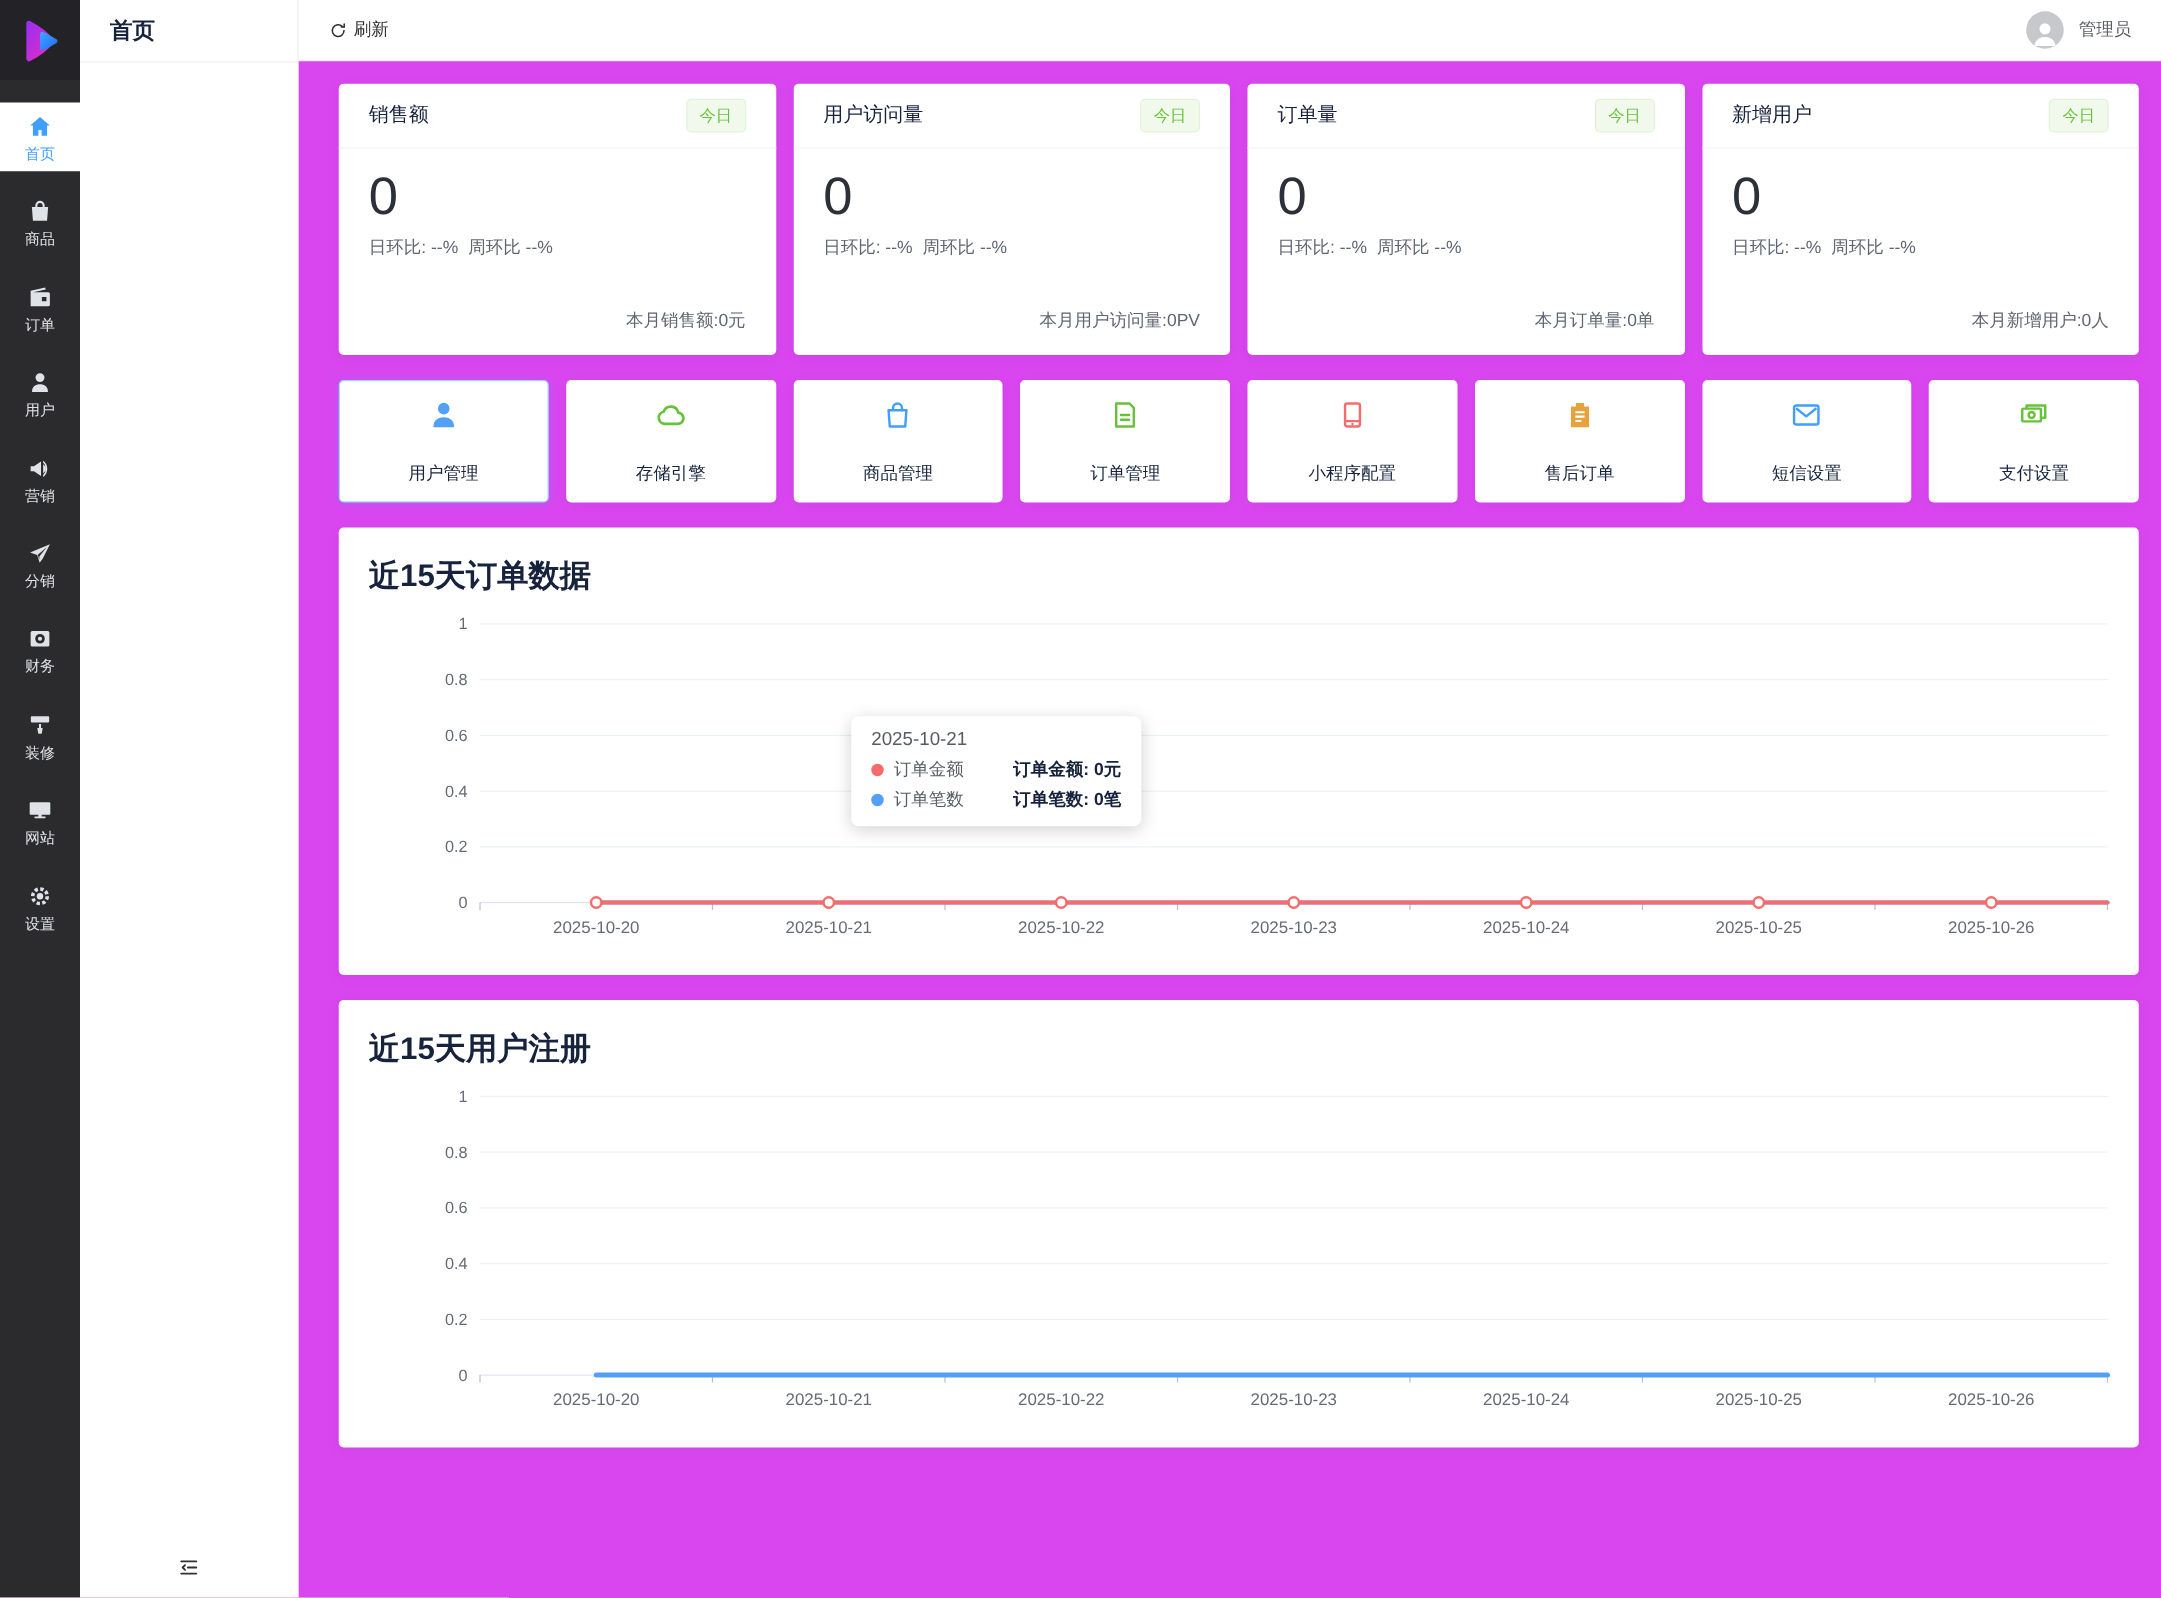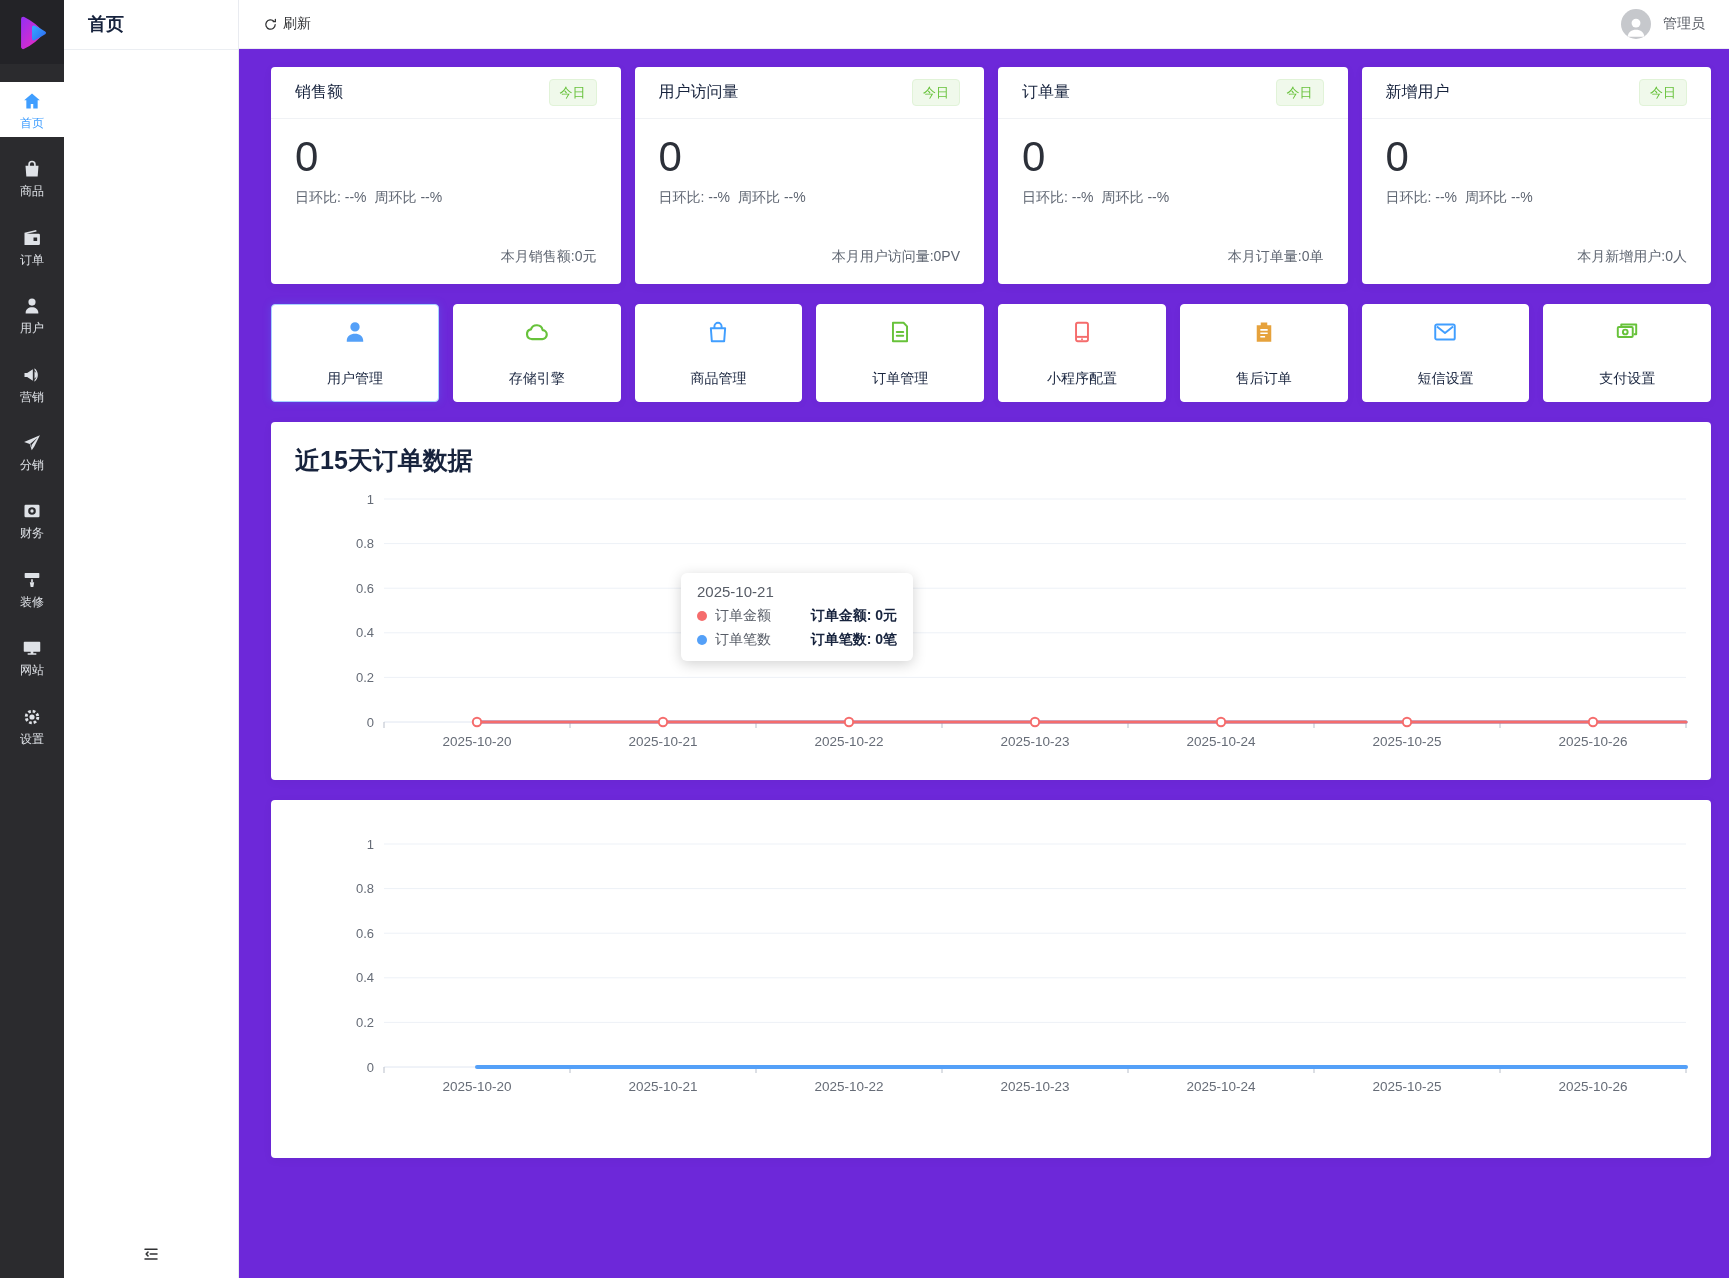--- a/index.html
+++ b/index.html
@@ -34,21 +34,21 @@
   
   .main{flex:1;min-width:0;display:flex;flex-direction:column}
   .topbar{height:49px;box-sizing:border-box;background:#fff;border-bottom:1px solid #ebedf1;
           display:flex;align-items:center;justify-content:space-between;padding:0 24px}
   .refresh{display:flex;align-items:center;gap:5px;font-size:14px;color:#303133;cursor:pointer}
   .refresh svg{width:15px;height:15px}
   .admin{display:flex;align-items:center;gap:12px;font-size:14px;color:#5a5e66;cursor:pointer}
   .avatar{width:30px;height:30px;border-radius:50%;background:#c6c8cc;overflow:hidden;
           display:flex;align-items:flex-end;justify-content:center}
   .avatar svg{width:26px;height:26px}
-  .content{flex:1;background:#6d28d9;padding:18px 18px 0 32px;box-sizing:border-box;overflow:hidden}
+  .content{flex:1;background:#d946ef;padding:18px 18px 0 32px;box-sizing:border-box;overflow:hidden}
   
   .stats-row{display:flex;gap:14px}
   .stat-card{flex:1;height:217px;box-sizing:border-box;background:#fff;border-radius:4px;
              box-shadow:0 2px 10px rgba(31,45,61,.05);display:flex;flex-direction:column}
   .stat-head{height:52px;flex-shrink:0;box-sizing:border-box;display:flex;align-items:center;
              justify-content:space-between;padding:0 24px;border-bottom:1px solid #f0f2f5}
   .stat-title{font-size:16px;color:#17233d}
   .tag{background:#f0f9eb;border:1px solid #e1f3d8;color:#67c23a;font-size:13px;
        padding:6px 10px;border-radius:4px;line-height:1}
   .stat-body{flex:1;display:flex;flex-direction:column;padding:16px 24px 18px;box-sizing:border-box}
@@ -420,20 +420,21 @@
             <div class="tt-row">
               <span class="tt-dot" style="background:#54a0f8"></span>
               <span>订单笔数</span>
               <span class="tt-val">订单笔数: 0笔</span>
             </div>
           </div>
       </div>
     </div>
 
     <div class="chart-card">
+      <div class="chart-title">近15天用户注册</div>
       <svg class="chart-svg" width="1393" height="262">
           <line x1="89" y1="231" x2="1391" y2="231" stroke="#e0e6f1" stroke-width="1"></line>
           <text x="79" y="235.5" text-anchor="end" font-size="13" fill="#666c77">0</text>
           <line x1="89" y1="186.4" x2="1391" y2="186.4" stroke="#edf1f7" stroke-width="1"></line>
           <text x="79" y="190.9" text-anchor="end" font-size="13" fill="#666c77">0.2</text>
           <line x1="89" y1="141.8" x2="1391" y2="141.8" stroke="#edf1f7" stroke-width="1"></line>
           <text x="79" y="146.3" text-anchor="end" font-size="13" fill="#666c77">0.4</text>
           <line x1="89" y1="97.20000000000002" x2="1391" y2="97.20000000000002" stroke="#edf1f7" stroke-width="1"></line>
           <text x="79" y="101.70000000000002" text-anchor="end" font-size="13" fill="#666c77">0.6</text>
           <line x1="89" y1="52.599999999999994" x2="1391" y2="52.599999999999994" stroke="#edf1f7" stroke-width="1"></line>

